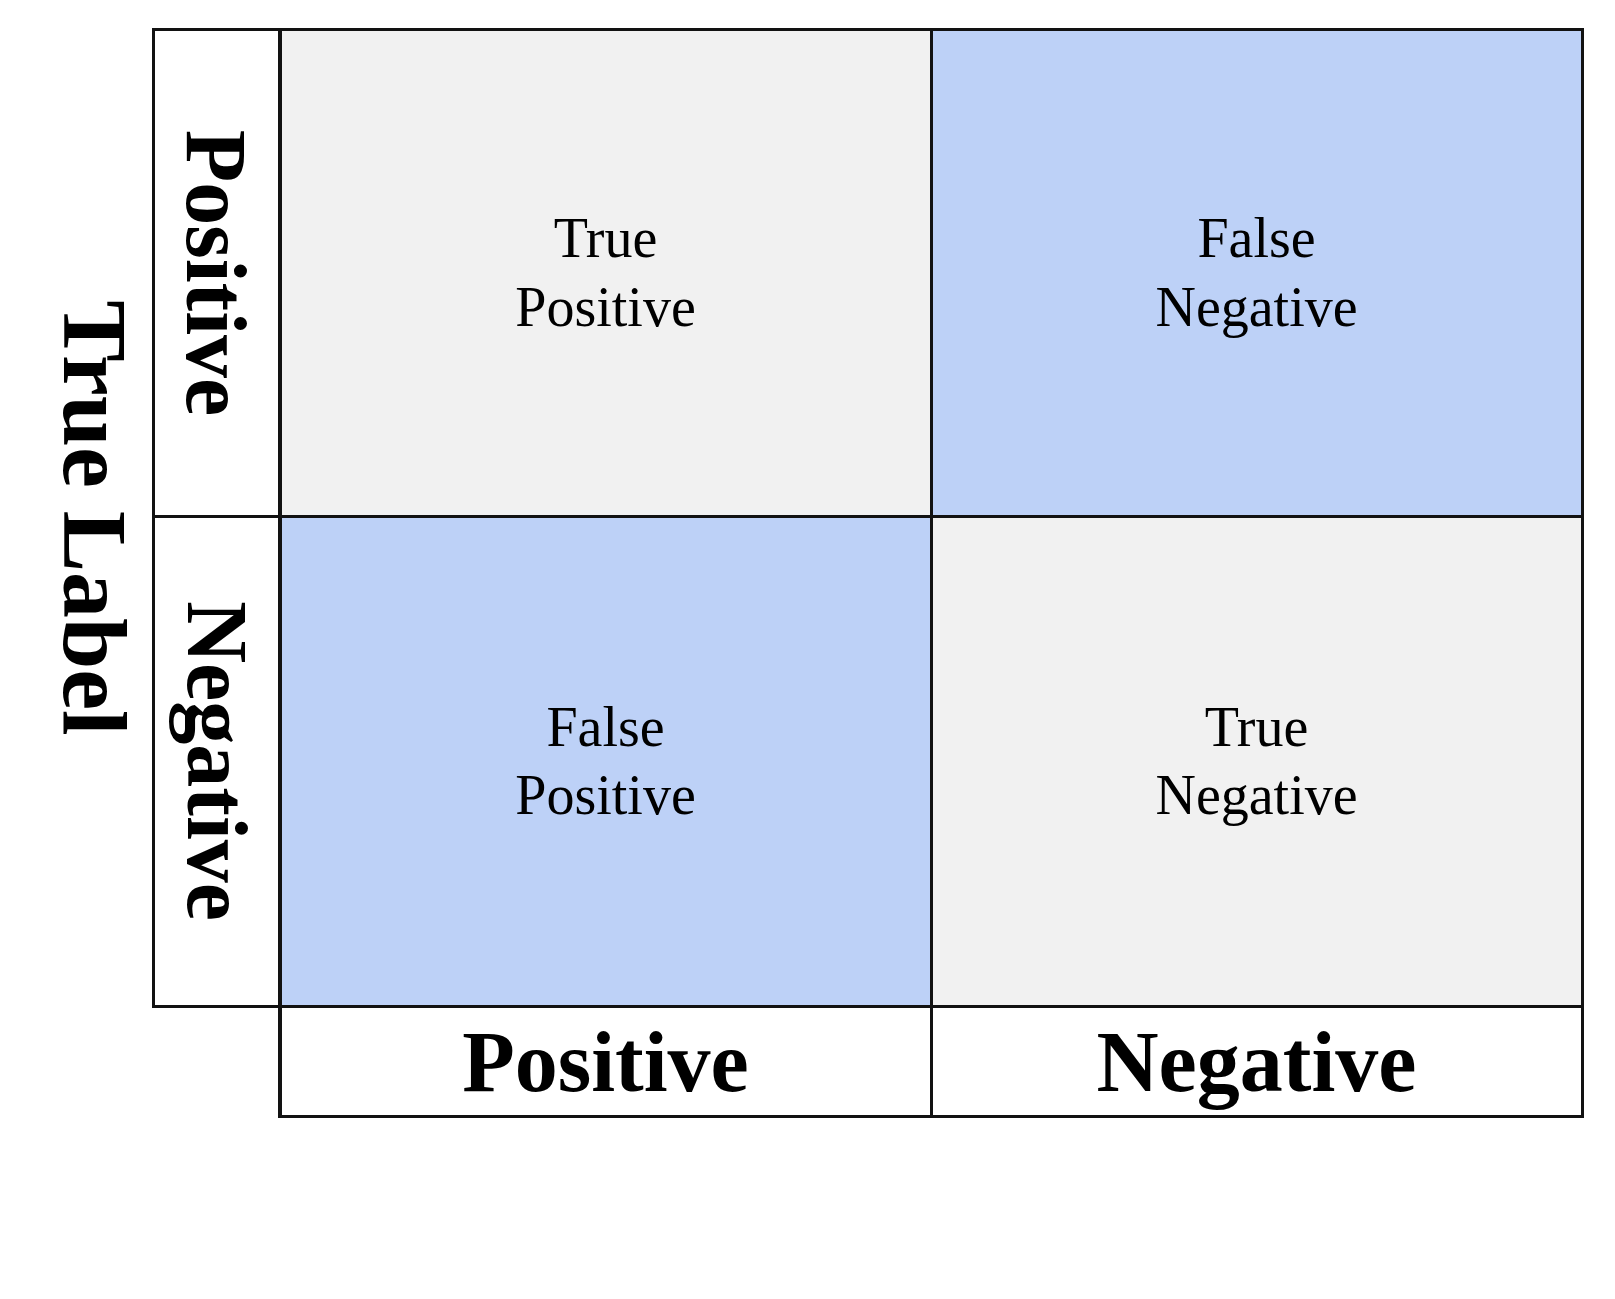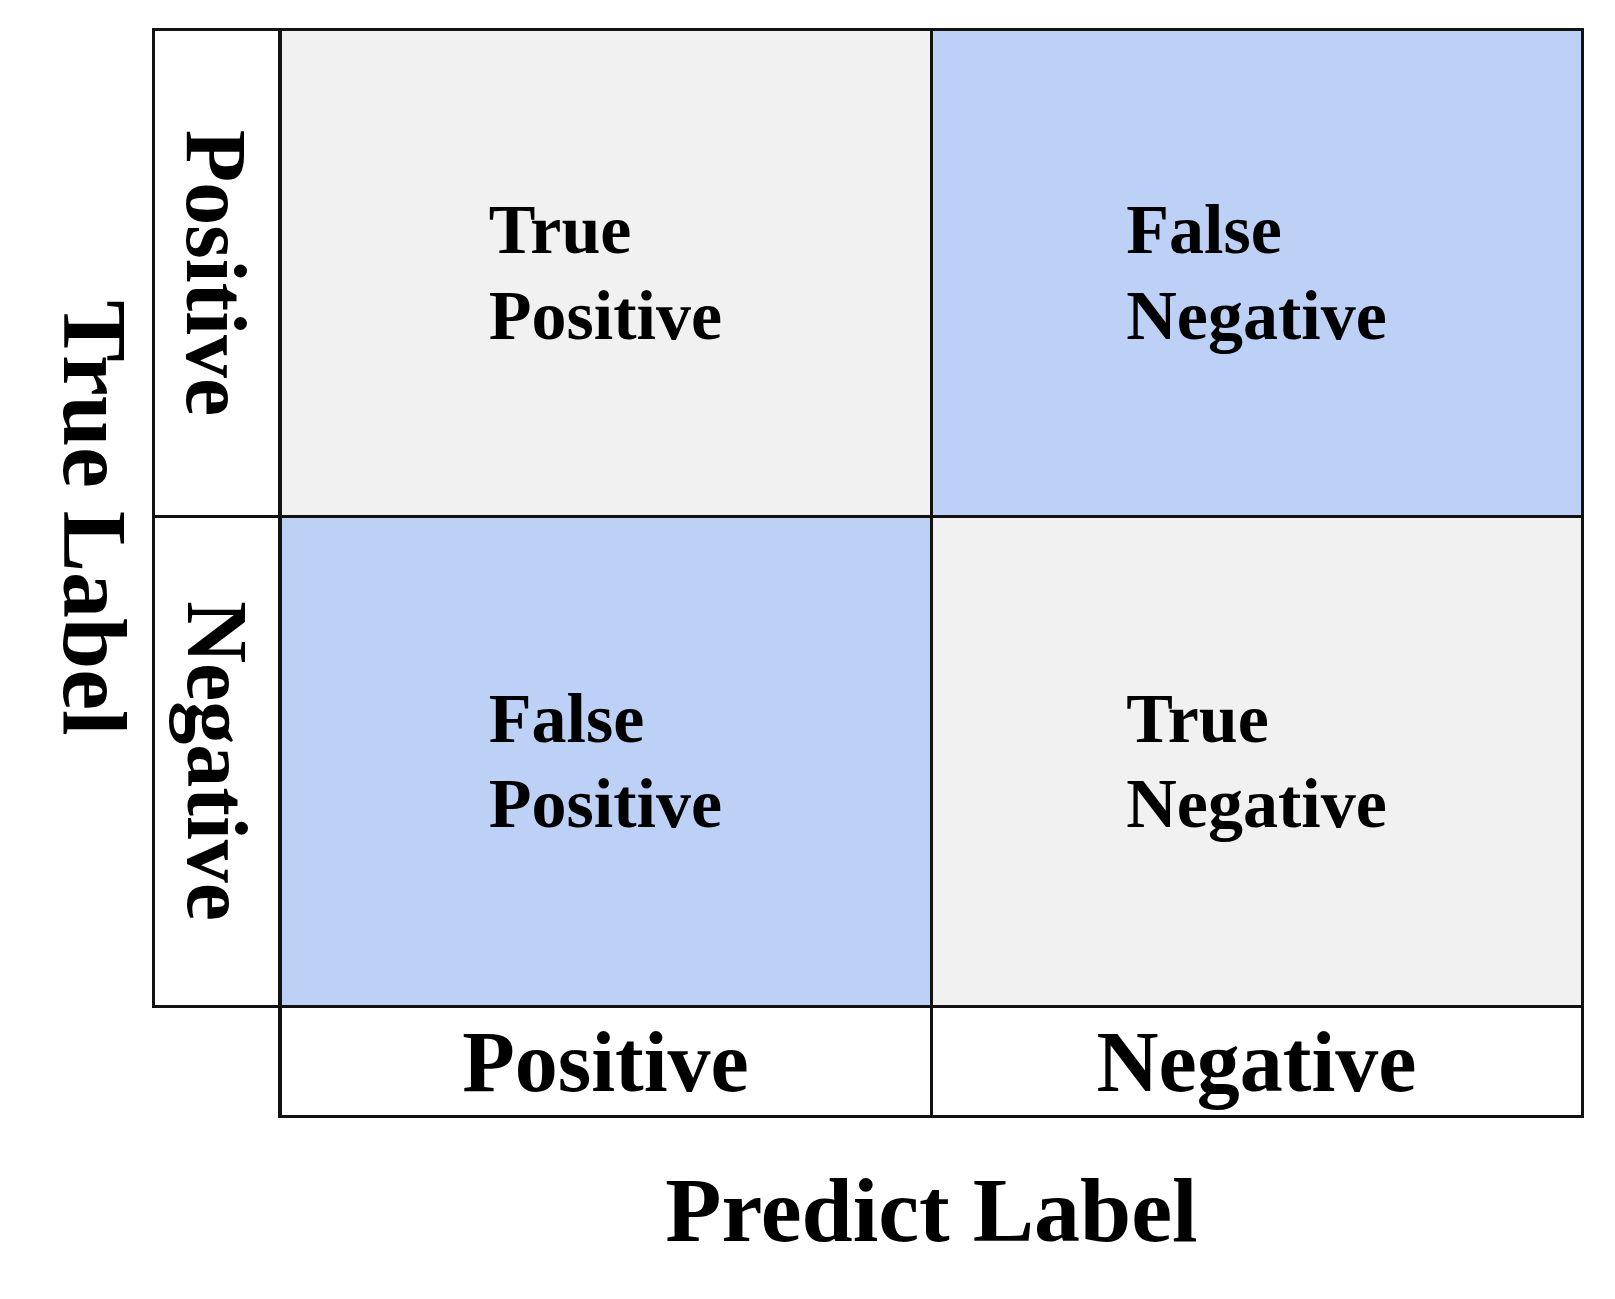--- a/index.html
+++ b/index.html
@@ -17,23 +17,23 @@
   .fill-gray { background: #f1f1f1; }
   .fill-blue { background: #bdd1f7; }
   
   .line { position: absolute; background: #121212; }
   
   .cell-text {
     position: absolute;
     display: flex;
     align-items: center;
     justify-content: center;
-    text-align: left;
-    font-weight: bold;
-    font-size: 70px;
+    text-align: center;
+    font-weight: normal;
+    font-size: 56px;
     line-height: 1.22;
     white-space: pre-line;
   }
   .side-label {
     position: absolute;
     display: flex;
     align-items: center;
     justify-content: center;
     font-weight: bold;
     font-size: 86px;
@@ -117,15 +117,14 @@
 Positive</div>
   <div class="cell-text quad-tn">True
 Negative</div>
 
   <div class="col-label collab-pos">Positive</div>
   <div class="col-label collab-neg">Negative</div>
 
   <div class="axis-title vertical y-title">
     <span>True Label</span>
   </div>
-  <div class="axis-title x-title">Predict Label</div>
 
 </div>
 
 </body></html>

